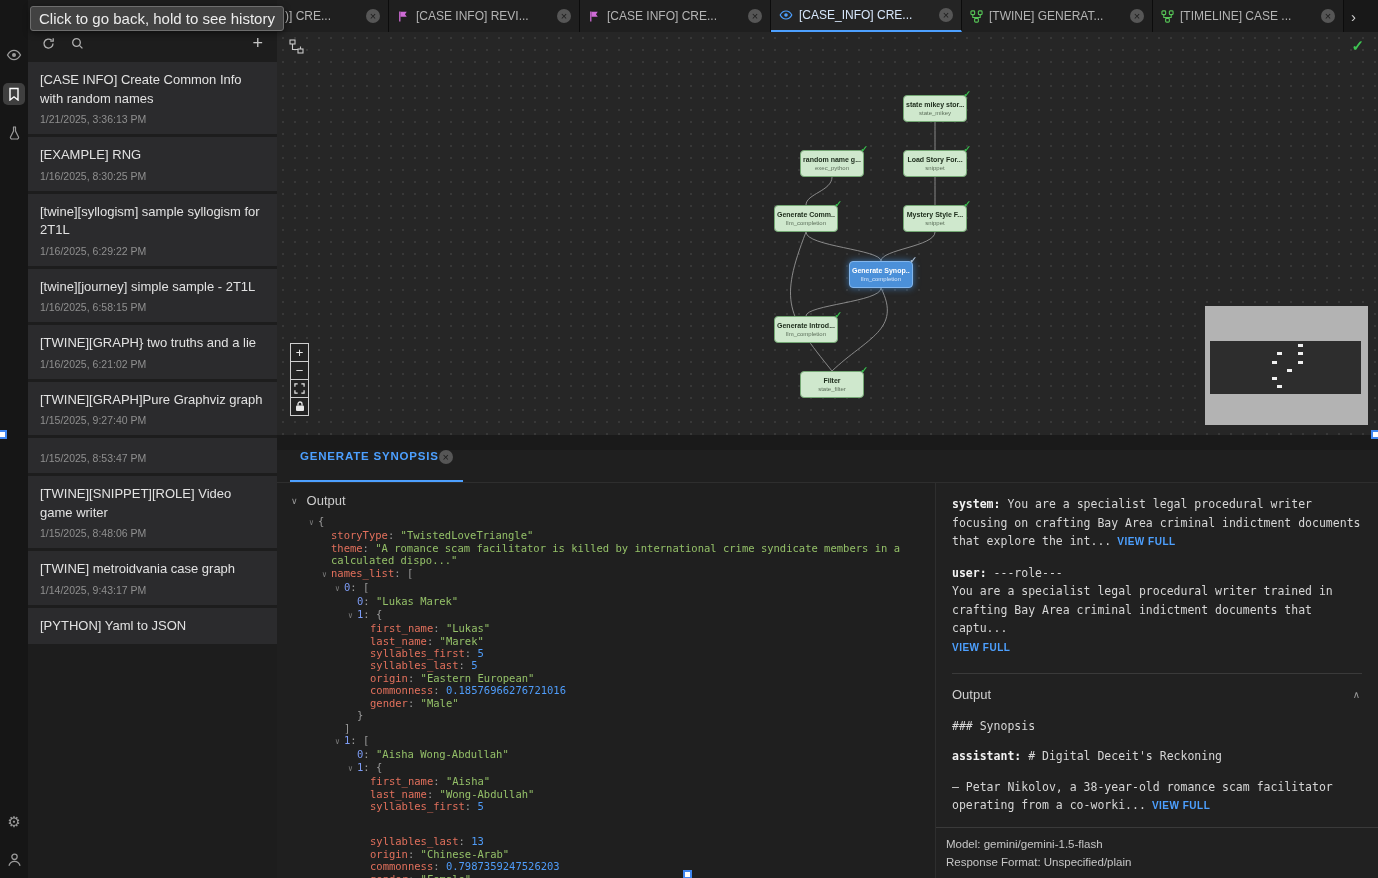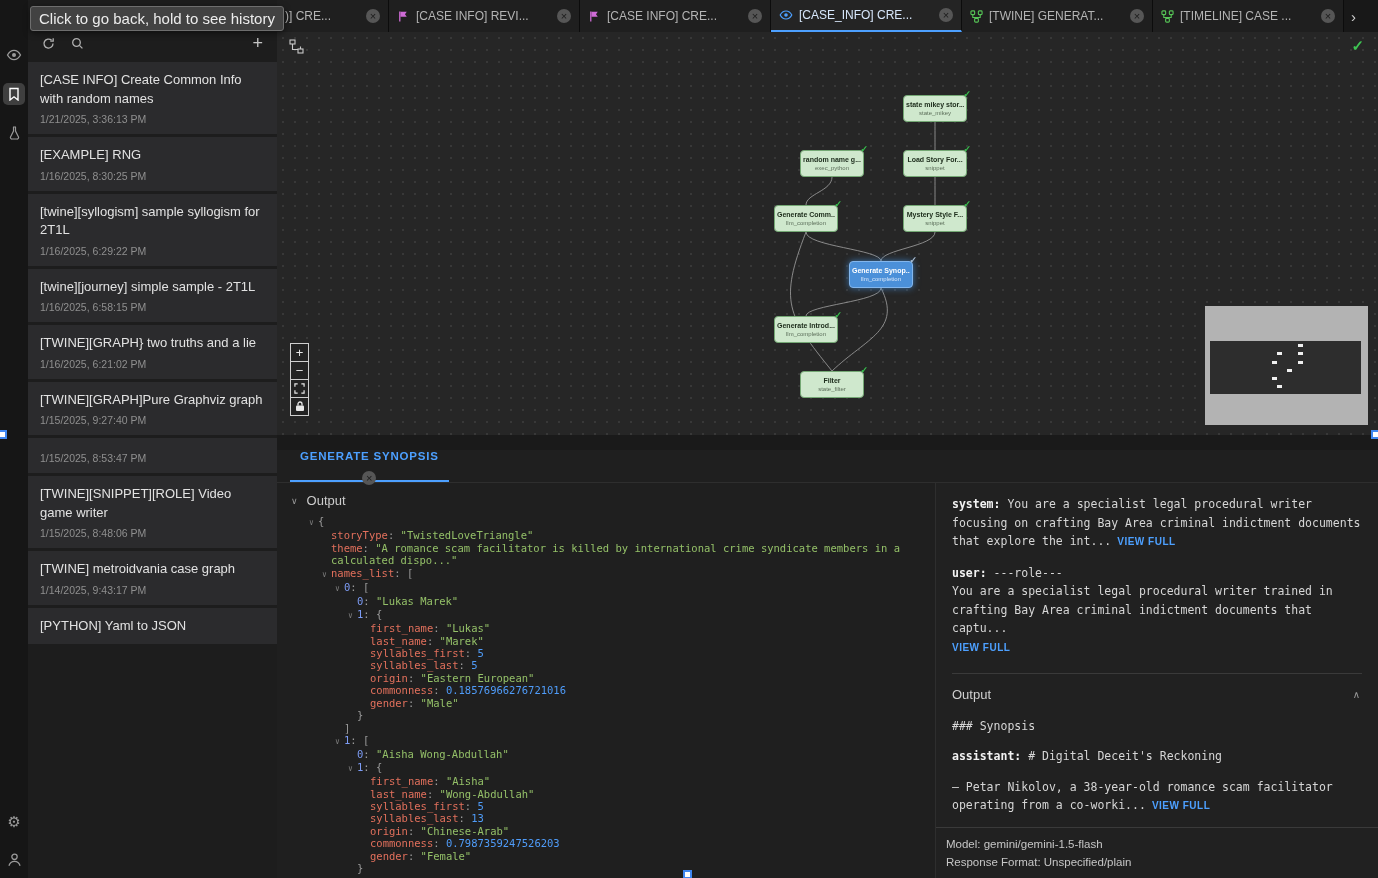--- a/index.html
+++ b/index.html
@@ -59,21 +59,21 @@
   .minimap{position:absolute;right:10px;bottom:10px;width:163px;height:119px;background:#b3b3b3;cursor:pointer;z-index:4;}
   .mm-view{position:absolute;left:5px;top:35px;width:151px;height:53px;background:#2d2d2d;}
   .mm-dot{position:absolute;width:5px;height:3px;background:#efefef;}
 
   
   .splitter{position:absolute;top:435px;left:0;right:0;height:15px;background:#1a1a1a;cursor:row-resize;}
 
   
   .bottom{position:absolute;top:450px;left:0;right:0;bottom:0;background:#1f1f1f;display:flex;flex-direction:column;}
   .panel-tabrow{height:33px;flex:none;display:flex;align-items:stretch;border-bottom:1px solid #2e2e2e;padding-left:13px;box-sizing:border-box;}
-  .panel-tab{display:flex;align-items:center;gap:9px;padding:0 10px;border-bottom:2px solid transparent;cursor:pointer;flex-direction:column;}
+  .panel-tab{display:flex;align-items:flex-start;padding:0 10px;border-bottom:2px solid transparent;cursor:pointer;}
   .panel-tab.active{border-bottom-color:#4da0ff;}
   .panel-tab-label{font-size:11.5px;font-weight:bold;letter-spacing:.8px;color:#4da0ff;}
   .panel-content{flex:1;display:flex;min-height:0;}
 
   
   .json-panel{width:658px;flex:none;box-sizing:border-box;padding:10px 0 0 14px;overflow:hidden;}
   .json-header{display:flex;align-items:center;gap:9px;font-size:13px;color:#cccccc;margin-bottom:7px;cursor:pointer;}
   .json-caret{color:#9a9a9a;font-size:9px;}
   .json-tree{font-family:"DejaVu Sans Mono",monospace;font-size:10.5px;line-height:12.4px;color:#9a9a9a;padding-left:18px;}
   .jline{white-space:pre-wrap;padding-right:30px;}
@@ -383,21 +383,21 @@
               <div class="jline" style="padding-left: 61px;"><span class="j-k">commonness</span><span class="j-p">: </span><span class="j-n">0.18576966276721016</span></div>
               <div class="jline" style="padding-left: 61px;"><span class="j-k">gender</span><span class="j-p">: </span><span class="j-s">"Male"</span></div>
               <div class="jline" style="padding-left: 48px;"><span class="j-p">}</span></div>
               <div class="jline" style="padding-left: 35px;"><span class="j-p">]</span></div>
               <div class="jline" style="padding-left: 26px;"><span class="jcaret">∨</span><span class="j-x">1</span><span class="j-p">: </span><span class="j-p">[</span></div>
               <div class="jline" style="padding-left: 48px;"><span class="j-x">0</span><span class="j-p">: </span><span class="j-s">"Aisha Wong-Abdullah"</span></div>
               <div class="jline" style="padding-left: 39px;"><span class="jcaret">∨</span><span class="j-x">1</span><span class="j-p">: </span><span class="j-p">{</span></div>
               <div class="jline" style="padding-left: 61px;"><span class="j-k">first_name</span><span class="j-p">: </span><span class="j-s">"Aisha"</span></div>
               <div class="jline" style="padding-left: 61px;"><span class="j-k">last_name</span><span class="j-p">: </span><span class="j-s">"Wong-Abdullah"</span></div>
               <div class="jline" style="padding-left: 61px;"><span class="j-k">syllables_first</span><span class="j-p">: </span><span class="j-n">5</span></div>
-              <div class="jline" style="padding-left: 61px;"><span class="j-k">syllables_last</span><span class="j-p">: </span><span class="j-n">13</span></div>
+              <div class="jline" style="padding-left: 61px; margin-top: 23px;"><span class="j-k">syllables_last</span><span class="j-p">: </span><span class="j-n">13</span></div>
               <div class="jline" style="padding-left: 61px;"><span class="j-k">origin</span><span class="j-p">: </span><span class="j-s">"Chinese-Arab"</span></div>
               <div class="jline" style="padding-left: 61px;"><span class="j-k">commonness</span><span class="j-p">: </span><span class="j-n">0.7987359247526203</span></div>
               <div class="jline" style="padding-left: 61px;"><span class="j-k">gender</span><span class="j-p">: </span><span class="j-s">"Female"</span></div>
               <div class="jline" style="padding-left: 48px;"><span class="j-p">}</span></div>
             </div>
         </section>
 
         <section class="details">
           <div class="details-scroll">
             <p class="mono-block"><b>system:</b><span> You are a specialist legal procedural writer focusing on crafting Bay Area criminal indictment documents that explore the int...</span><a class="viewfull">VIEW FULL</a></p>

